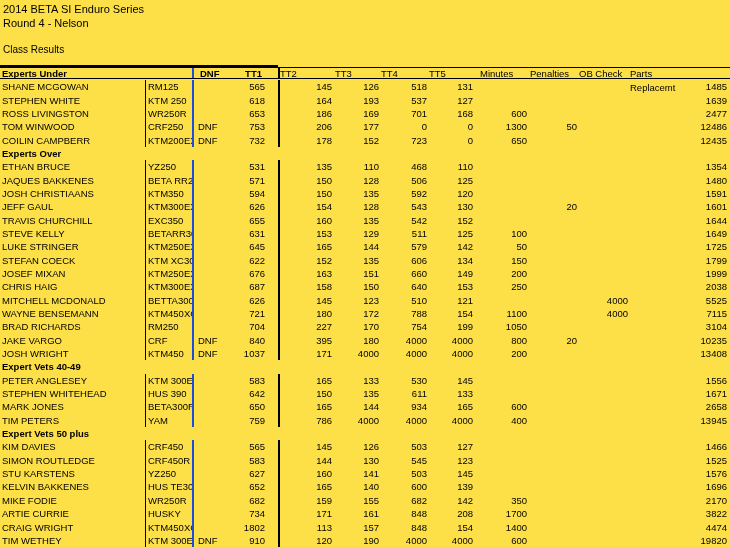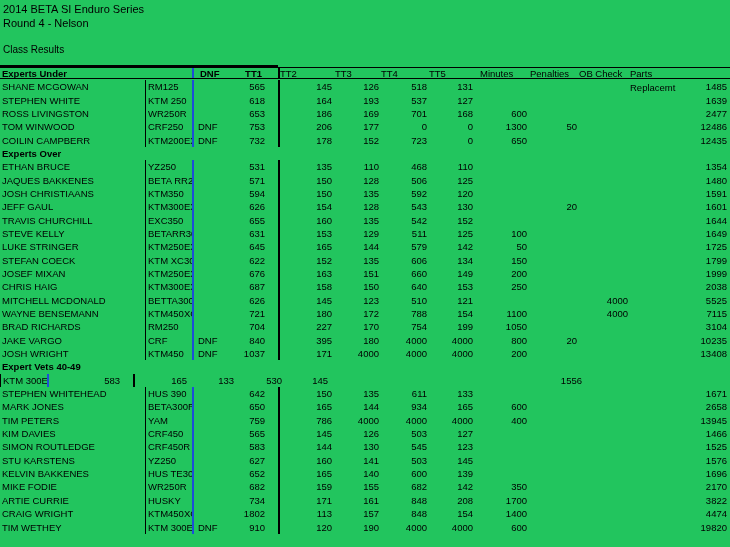--- a/index.html
+++ b/index.html
@@ -1,19 +1,19 @@
 <!DOCTYPE html>
 <html><head>
 <meta charset="utf-8">
 <style>
   * { margin:0; padding:0; box-sizing:border-box; }
   html,body { background:#ffffff; }
   .sheet {
     position:relative; width:730px; height:547px; overflow:hidden;
-    background:#22c55e; color:#000000;
+    background:#fde047; color:#000000;
     font-family:"Liberation Sans", sans-serif; font-size:9.5px;
   }
   .title    { position:absolute; left:3px; top:3px;  font-size:11px; }
   .subtitle { position:absolute; left:3px; top:17px; font-size:11px; }
   .class-results { position:absolute; left:3px; top:44px; font-size:10px; }
   .replacemt { position:absolute; left:630px; top:54px; font-size:9.5px;margin-top:28px; }
   .topline-left  { position:absolute; left:0;    top:65px; width:278px; height:3px; background:#000; }
   .topline-right { position:absolute; left:278px; top:67px; width:452px; height:1px; background:#000; }
   .header-row {
     position:absolute; left:0; top:68px; width:730px; height:11px;
@@ -378,20 +378,21 @@
         <div class="cell c-min">200</div>
         <div class="cell c-pen"></div>
         <div class="cell c-ob"></div>
         <div class="cell c-parts"></div>
         <div class="cell c-total">13408</div>
       </div>
       <div class="section-row">
         <span>Expert Vets 40-49</span>
       </div>
       <div class="row">
+        <div class="cell c-name">PETER ANGLESEY</div>
         <div class="cell c-bike">KTM 300EXC</div>
         <div class="cell c-dnf"></div>
         <div class="cell c-tt1">583</div>
         <div class="cell c-tt2">165</div>
         <div class="cell c-tt3">133</div>
         <div class="cell c-tt4">530</div>
         <div class="cell c-tt5">145</div>
         <div class="cell c-min"></div>
         <div class="cell c-pen"></div>
         <div class="cell c-ob"></div>
@@ -435,20 +436,23 @@
         <div class="cell c-tt1">759</div>
         <div class="cell c-tt2">786</div>
         <div class="cell c-tt3">4000</div>
         <div class="cell c-tt4">4000</div>
         <div class="cell c-tt5">4000</div>
         <div class="cell c-min">400</div>
         <div class="cell c-pen"></div>
         <div class="cell c-ob"></div>
         <div class="cell c-parts"></div>
         <div class="cell c-total">13945</div>
+      </div>
+      <div class="section-row">
+        <span>Expert Vets 50 plus</span>
       </div>
       <div class="row">
         <div class="cell c-name">KIM DAVIES</div>
         <div class="cell c-bike">CRF450</div>
         <div class="cell c-dnf"></div>
         <div class="cell c-tt1">565</div>
         <div class="cell c-tt2">145</div>
         <div class="cell c-tt3">126</div>
         <div class="cell c-tt4">503</div>
         <div class="cell c-tt5">127</div>

